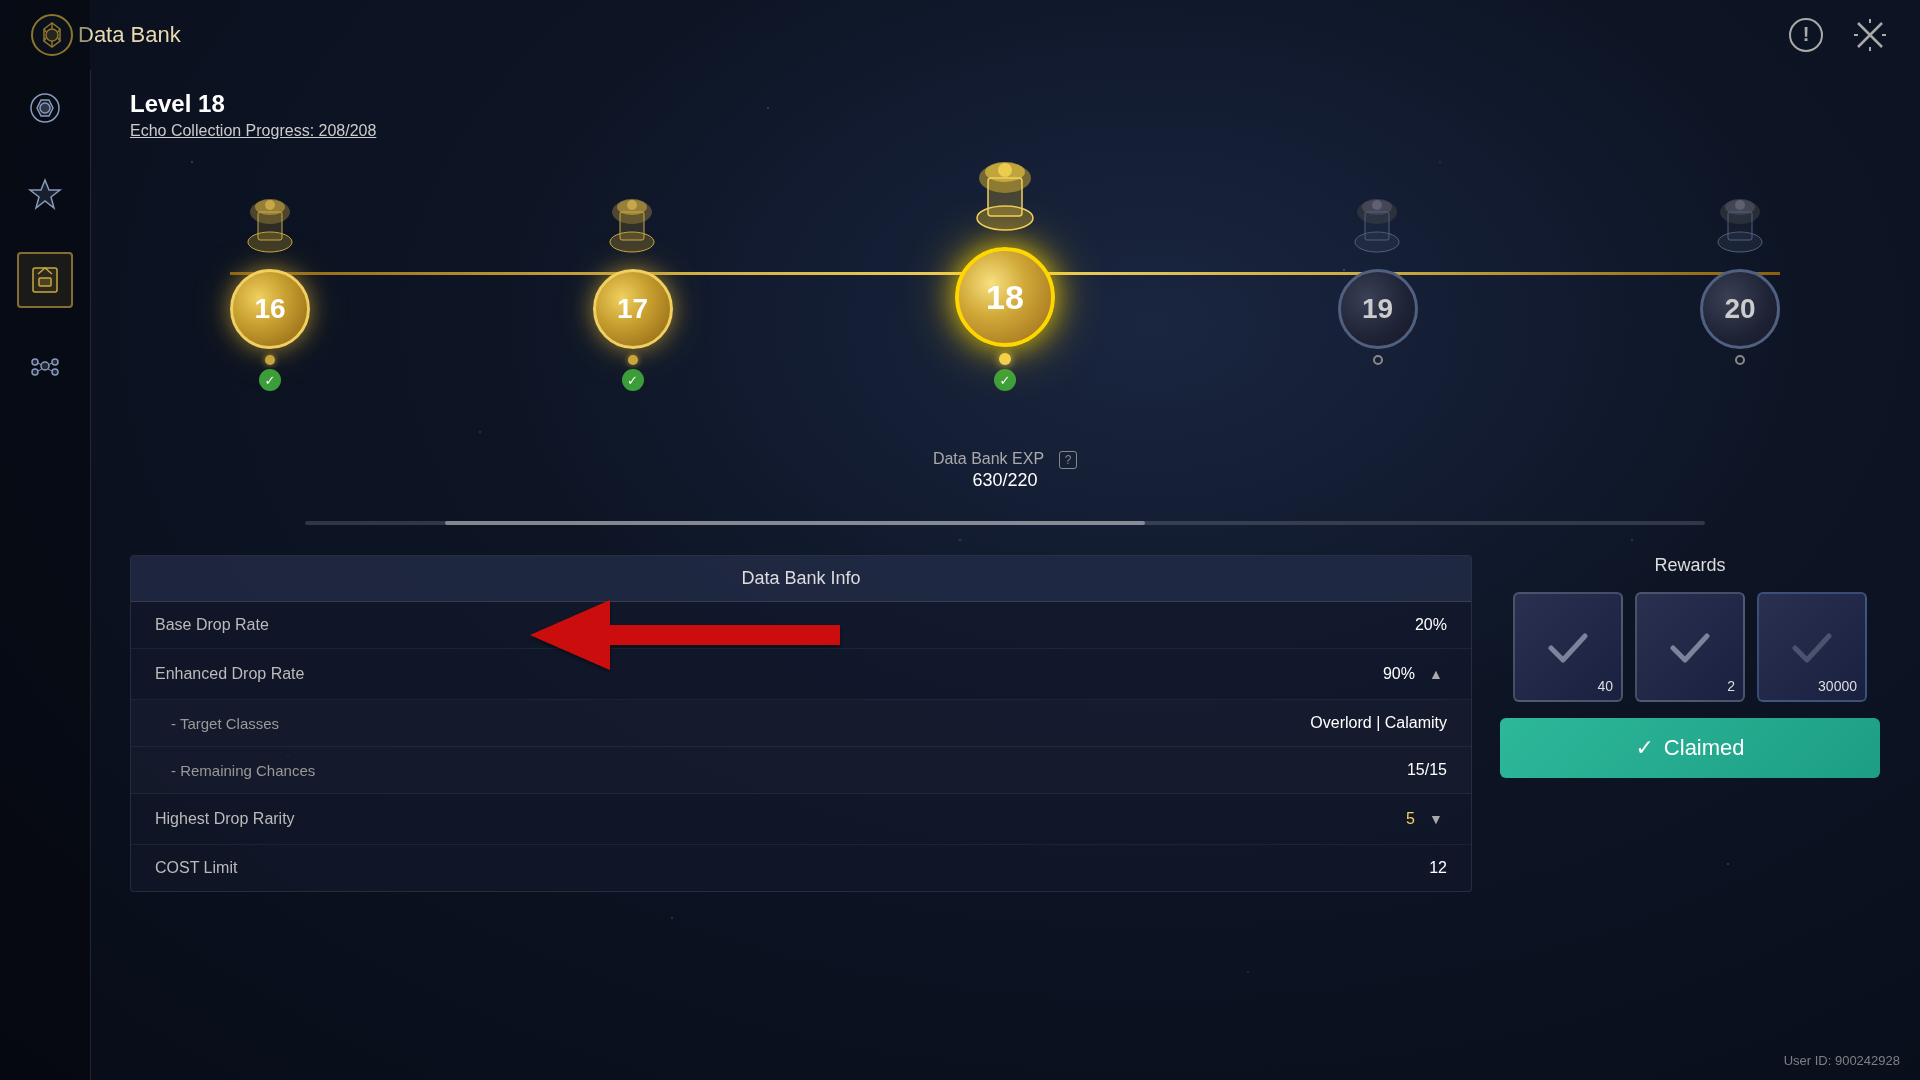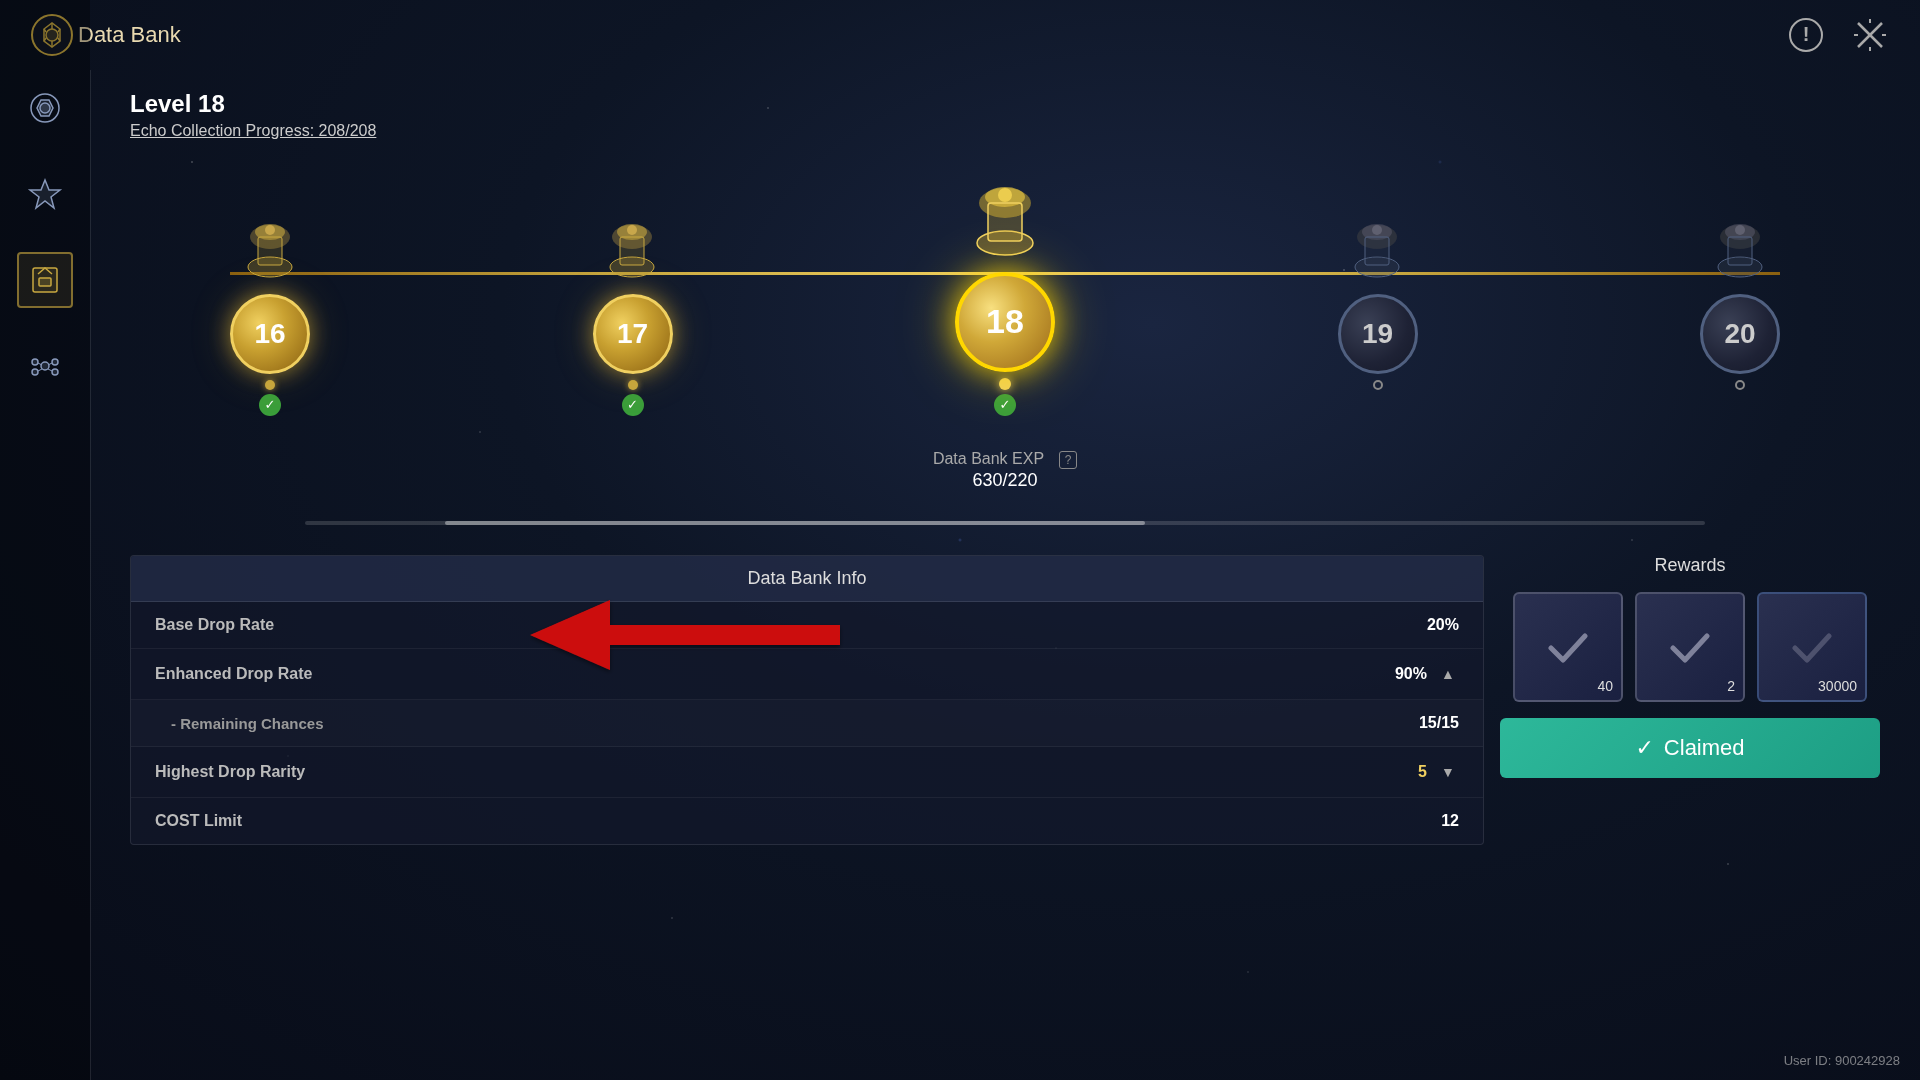--- a/index.html
+++ b/index.html
@@ -145,21 +145,21 @@
       color: #ccc;
       text-decoration: underline;
     }
 
     
     .timeline-container {
       position: relative;
       width: 100%;
       height: 280px;
       display: flex;
-      align-items: center;
+      align-items: flex-start;
       justify-content: center;
       margin-bottom: 10px;
     }
 
     .timeline-node {
       display: flex;
       flex-direction: column;
       align-items: center;
       position: relative;
     }
@@ -232,21 +232,21 @@
       left: 10%;
       width: 50%;
       height: 100%;
       background: rgba(255,255,255,0.4);
       border-radius: 2px;
     }
 
     
     .lower-section {
       display: flex;
-      gap: 16px;
+      gap: 28px;
       align-items: flex-start;
     }
 
     
     .info-panel {
       flex: 1;
       background: rgba(20,25,45,0.6);
       border: 1px solid rgba(255,255,255,0.1);
       border-radius: 4px;
       overflow: hidden;
@@ -261,21 +261,20 @@
       color: #ddd;
       border-bottom: 1px solid rgba(255,255,255,0.1);
     }
 
     .info-row {
       display: flex;
       align-items: center;
       padding: 14px 24px;
       border-bottom: 1px solid rgba(255,255,255,0.06);
       font-size: 16px;
-      font-weight: bold;
     }
 
     .info-row:last-child {
       border-bottom: none;
     }
 
     .info-label {
       color: #bbb;
       flex: 1;
     }
@@ -588,20 +587,24 @@
         <span class="info-label">Base Drop Rate</span>
         <span class="info-value">20%</span>
       </div>
 
       <div class="info-row">
         <span class="info-label">Enhanced Drop Rate</span>
         <span class="info-value">90%</span>
         <span class="expand-btn">▲</span>
       </div>
 
+      <div class="info-row sub-row">
+        <span class="info-label sub">- Target Classes</span>
+        <span class="info-value">Overlord | Calamity</span>
+      </div>
 
       <div class="info-row sub-row">
         <span class="info-label sub">- Remaining Chances</span>
         <span class="info-value">15/15</span>
       </div>
 
       <div class="info-row">
         <span class="info-label">Highest Drop Rarity</span>
         <span class="info-value gold">5</span>
         <span class="expand-btn">▼</span>

